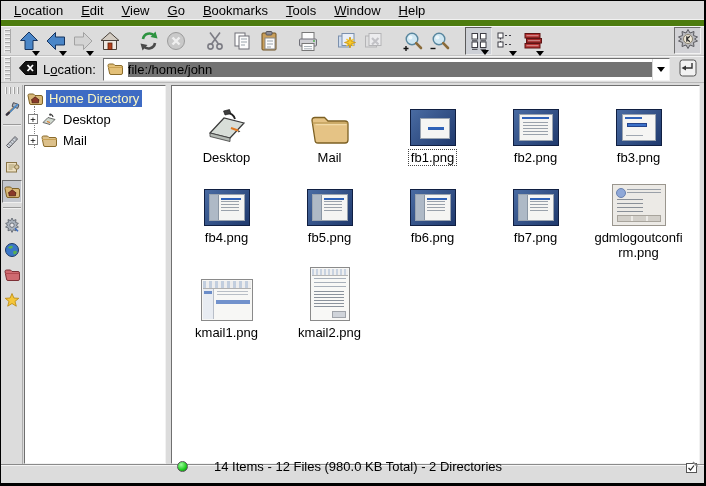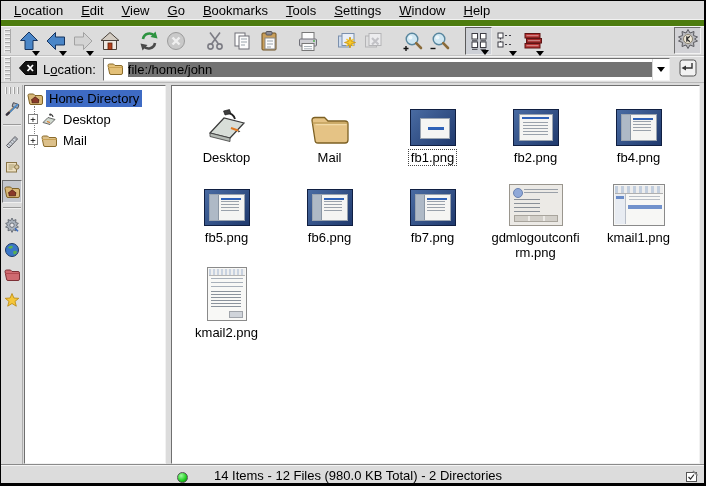--- a/index.html
+++ b/index.html
@@ -58,21 +58,21 @@
   .treepanel{width:142px;background:#fff;margin-left:1px;
     border:1px solid;border-color:#6f6f6f #f2f2f2 #f2f2f2 #6f6f6f;
     position:relative;padding:2px 0 0 2px;overflow:hidden;}
   .treelines{position:absolute;left:9px;top:20px;height:42px;border-left:1px dotted #808080;}
   .tree-row{display:flex;align-items:center;height:21px;white-space:nowrap;position:relative;}
   .tree-row.child{padding-left:14px;}
   .expander{position:absolute;left:1px;top:5px;width:10px;height:10px;background:#fff;
     border:1px solid #808080;font:9px/8px "DejaVu Sans Mono",monospace;text-align:center;color:#000;z-index:2;}
   .treeicon{display:flex;margin-right:3px;}
   .tree-label{padding:1px 3px;}
-  .tree-label.sel{background:#3e6bc4;color:#000000;}
+  .tree-label.sel{background:#3e6bc4;color:#fef9c3;}
   .splitter{width:5px;}
   .mainview{flex:1;background:#fff;margin-right:4px;
     border:1px solid;border-color:#6f6f6f #f2f2f2 #f2f2f2 #6f6f6f;overflow:hidden;}
   
   .file-grid{display:grid;grid-template-columns:repeat(5,103px);padding:4px 0 0 3px;row-gap:4px;}
   .icon-cell{display:flex;flex-direction:column;align-items:center;}
   .icon-box{height:56px;display:flex;align-items:flex-end;justify-content:center;}
   .file-label{margin-top:3px;text-align:center;line-height:15px;max-width:96px;
     overflow-wrap:anywhere;padding:0 2px;border:1px dotted transparent;}
   .focused .file-label{border-color:#444;}
@@ -122,41 +122,40 @@
   .t-km1 .acc{left:14px;right:2px;top:20px;height:4px;background:#7292cc;}
   .t-km2{width:40px;height:54px;background:#f8f8f6;border:1px solid #8a8a8a;}
   .t-km2::before{content:"";position:absolute;left:1px;top:1px;right:1px;height:6px;border-bottom:1px solid #b4b4b4;
     background:repeating-linear-gradient(to right,#c8d2e0 0 2px,#efefef 2px 4px);}
   .t-km2::after{content:"";position:absolute;right:3px;bottom:2px;width:12px;height:5px;background:#d0d4da;border:1px solid #a0a4aa;}
   .t-km2 .page{left:3px;top:10px;right:3px;height:9px;
     background:repeating-linear-gradient(to bottom,#a8b0ba 0 1px,transparent 1px 4px);}
   .t-km2 .acc{left:3px;top:23px;right:5px;height:17px;
     background:repeating-linear-gradient(to bottom,#8a929c 0 1px,transparent 1px 3px);}
   
-  .statusbar{height:19px;display:flex;align-items:flex-end;
+  .statusbar{height:19px;display:flex;align-items:center;
     border-top:1px solid #8a8a8a;box-shadow:inset 0 1px 0 #f5f5f5;
-    padding:0 5px 0 176px;}
+    padding:0 5px 15px 176px;}
   .led{width:11px;height:11px;border-radius:50%;
     background:radial-gradient(circle at 35% 30%,#9dfc9d,#1ecc1e 60%,#0a7a0a);
     border:1px solid #555;}
   .status-text{margin-left:26px;white-space:nowrap;}
   .status-flag{margin-left:auto;display:flex;}
 </style>
 </head>
 <body>
 
 <div class="window">
   <div class="menubar">
       <div class="menu-item"><u>L</u>ocation</div>
       <div class="menu-item"><u>E</u>dit</div>
       <div class="menu-item"><u>V</u>iew</div>
       <div class="menu-item"><u>G</u>o</div>
       <div class="menu-item"><u>B</u>ookmarks</div>
       <div class="menu-item"><u>T</u>ools</div>
-      <div class="menu-item"><u>S</u>ettings</div>
       <div class="menu-item"><u>W</u>indow</div>
       <div class="menu-item"><u>H</u>elp</div>
     </div>
 
   <div class="toolbar">
     <div class="handle"></div>
     <div style="display:flex;align-items:center;">
         <div class="tbtn">
           <span class="ticon">
             <svg width="22" height="22" viewBox="0 0 22 22">
@@ -520,20 +519,29 @@
             <span class="icon-box">
               <span class="thumb t-fb t-doc">
                 <i class="page"></i>
                 <i class="acc"></i>
               </span>
             </span>
             <span class="file-label">fb2.png</span>
           </div>
           <div class="icon-cell">
             <span class="icon-box">
+              <span class="thumb t-fb t-prog">
+                <i class="page"></i>
+                <i class="acc"></i>
+              </span>
+            </span>
+            <span class="file-label">fb3.png</span>
+          </div>
+          <div class="icon-cell">
+            <span class="icon-box">
               <span class="thumb t-fb t-wiz">
                 <i class="page"></i>
                 <i class="acc"></i>
               </span>
             </span>
             <span class="file-label">fb4.png</span>
           </div>
           <div class="icon-cell">
             <span class="icon-box">
               <span class="thumb t-fb t-wiz">

